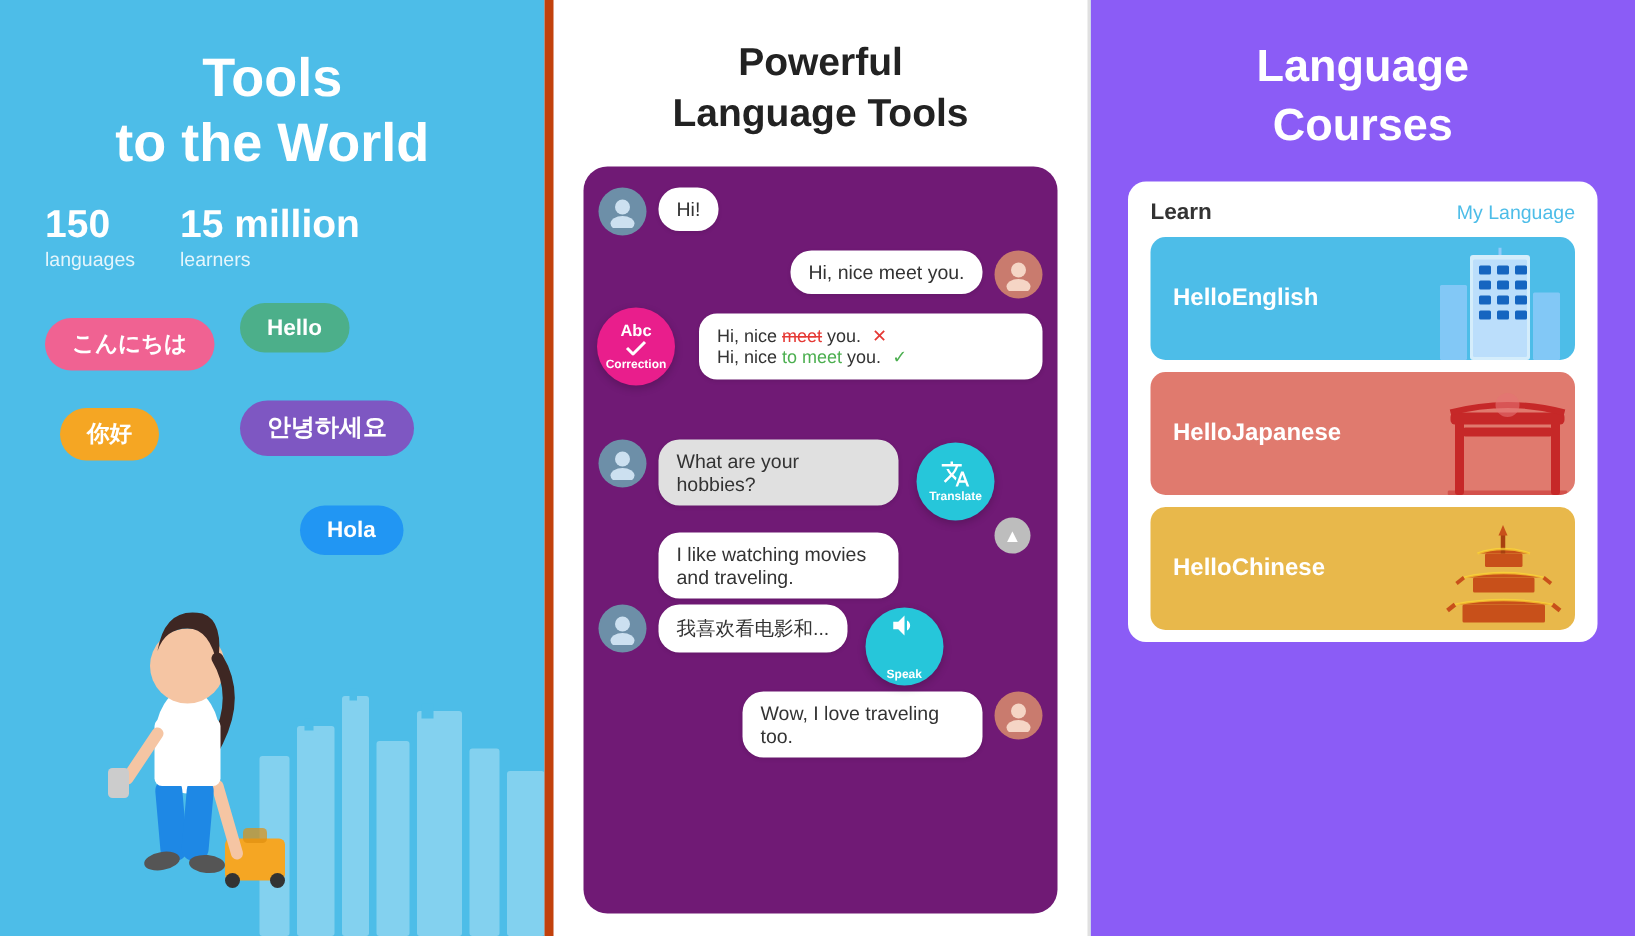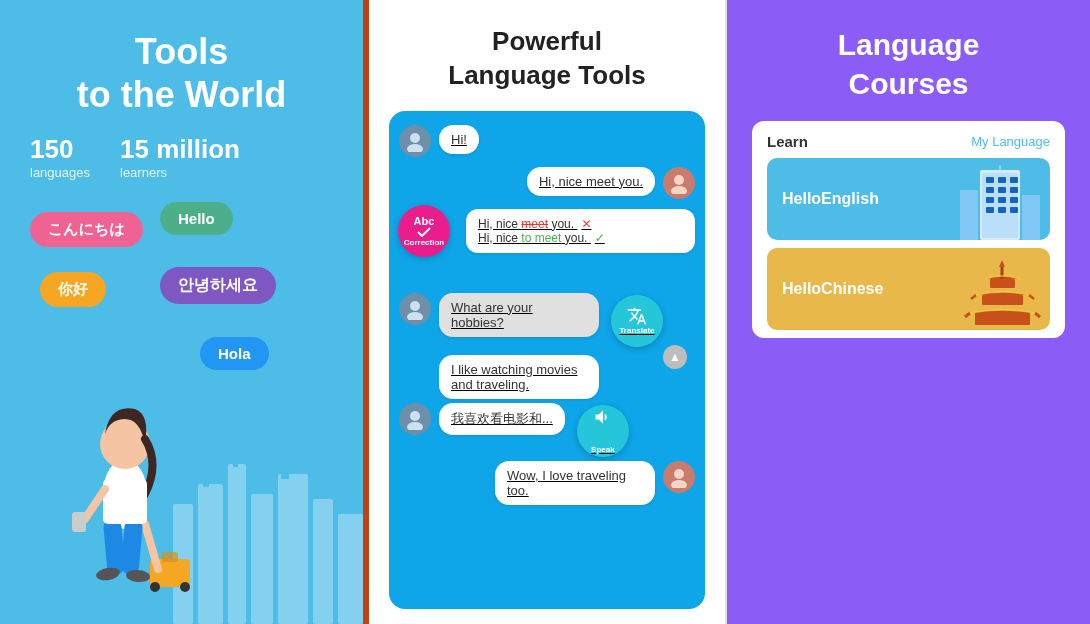--- a/index.html
+++ b/index.html
@@ -103,27 +103,26 @@
       color: #222;
       font-size: 26px;
       font-weight: 600;
       text-align: center;
       margin-bottom: 18px;
       line-height: 1.3;
     }
 
     .chat-container {
       width: 100%;
-      background: #0ea5e9;
+      background: #701a75;
       border-radius: 16px;
       padding: 14px 10px;
       flex: 1;
       overflow: hidden;
       position: relative;
-      text-decoration: underline;
     }
 
     .chat-msg {
       display: flex;
       align-items: flex-start;
       margin-bottom: 10px;
       gap: 8px;
     }
 
     .chat-msg.right {
@@ -521,20 +520,38 @@
 
           <line x1="45" y1="5" x2="45" y2="0" stroke="#90caf9" stroke-width="2"></line>
 
           <rect x="5" y="25" width="18" height="50" rx="1" fill="#90caf9" opacity="0.8"></rect>
 
           <rect x="67" y="30" width="18" height="45" rx="1" fill="#90caf9" opacity="0.8"></rect>
         </svg>
       </div>
     </div>
 
+    <div class="course-card course-japanese">
+      <span class="course-name">HelloJapanese</span>
+      <div class="course-illustration">
+        <svg width="80" height="75" viewBox="0 0 80 75">
+
+          <rect x="5" y="25" width="6" height="50" rx="2" fill="#c62828"></rect>
+          <rect x="69" y="25" width="6" height="50" rx="2" fill="#c62828"></rect>
+          <rect x="2" y="20" width="76" height="8" rx="3" fill="#c62828"></rect>
+          <rect x="10" y="30" width="60" height="6" rx="2" fill="#c62828"></rect>
+
+          <path d="M2,20 Q40,10 78,20" stroke="#c62828" stroke-width="4" fill="none"></path>
+
+          <circle cx="40" cy="15" r="8" fill="#e57373" opacity="0.6"></circle>
+
+          <rect x="0" y="72" width="80" height="3" rx="1" fill="#c62828" opacity="0.5"></rect>
+        </svg>
+      </div>
+    </div>
 
     <div class="course-card course-chinese">
       <span class="course-name">HelloChinese</span>
       <div class="course-illustration">
         <svg width="85" height="75" viewBox="0 0 85 75">
 
           <rect x="15" y="58" width="55" height="12" rx="1" fill="#c8501a"></rect>
           <path d="M10,58 Q42,52 75,58" fill="#c8501a"></path>
 
           <rect x="22" y="40" width="41" height="10" rx="1" fill="#c8501a"></rect>

